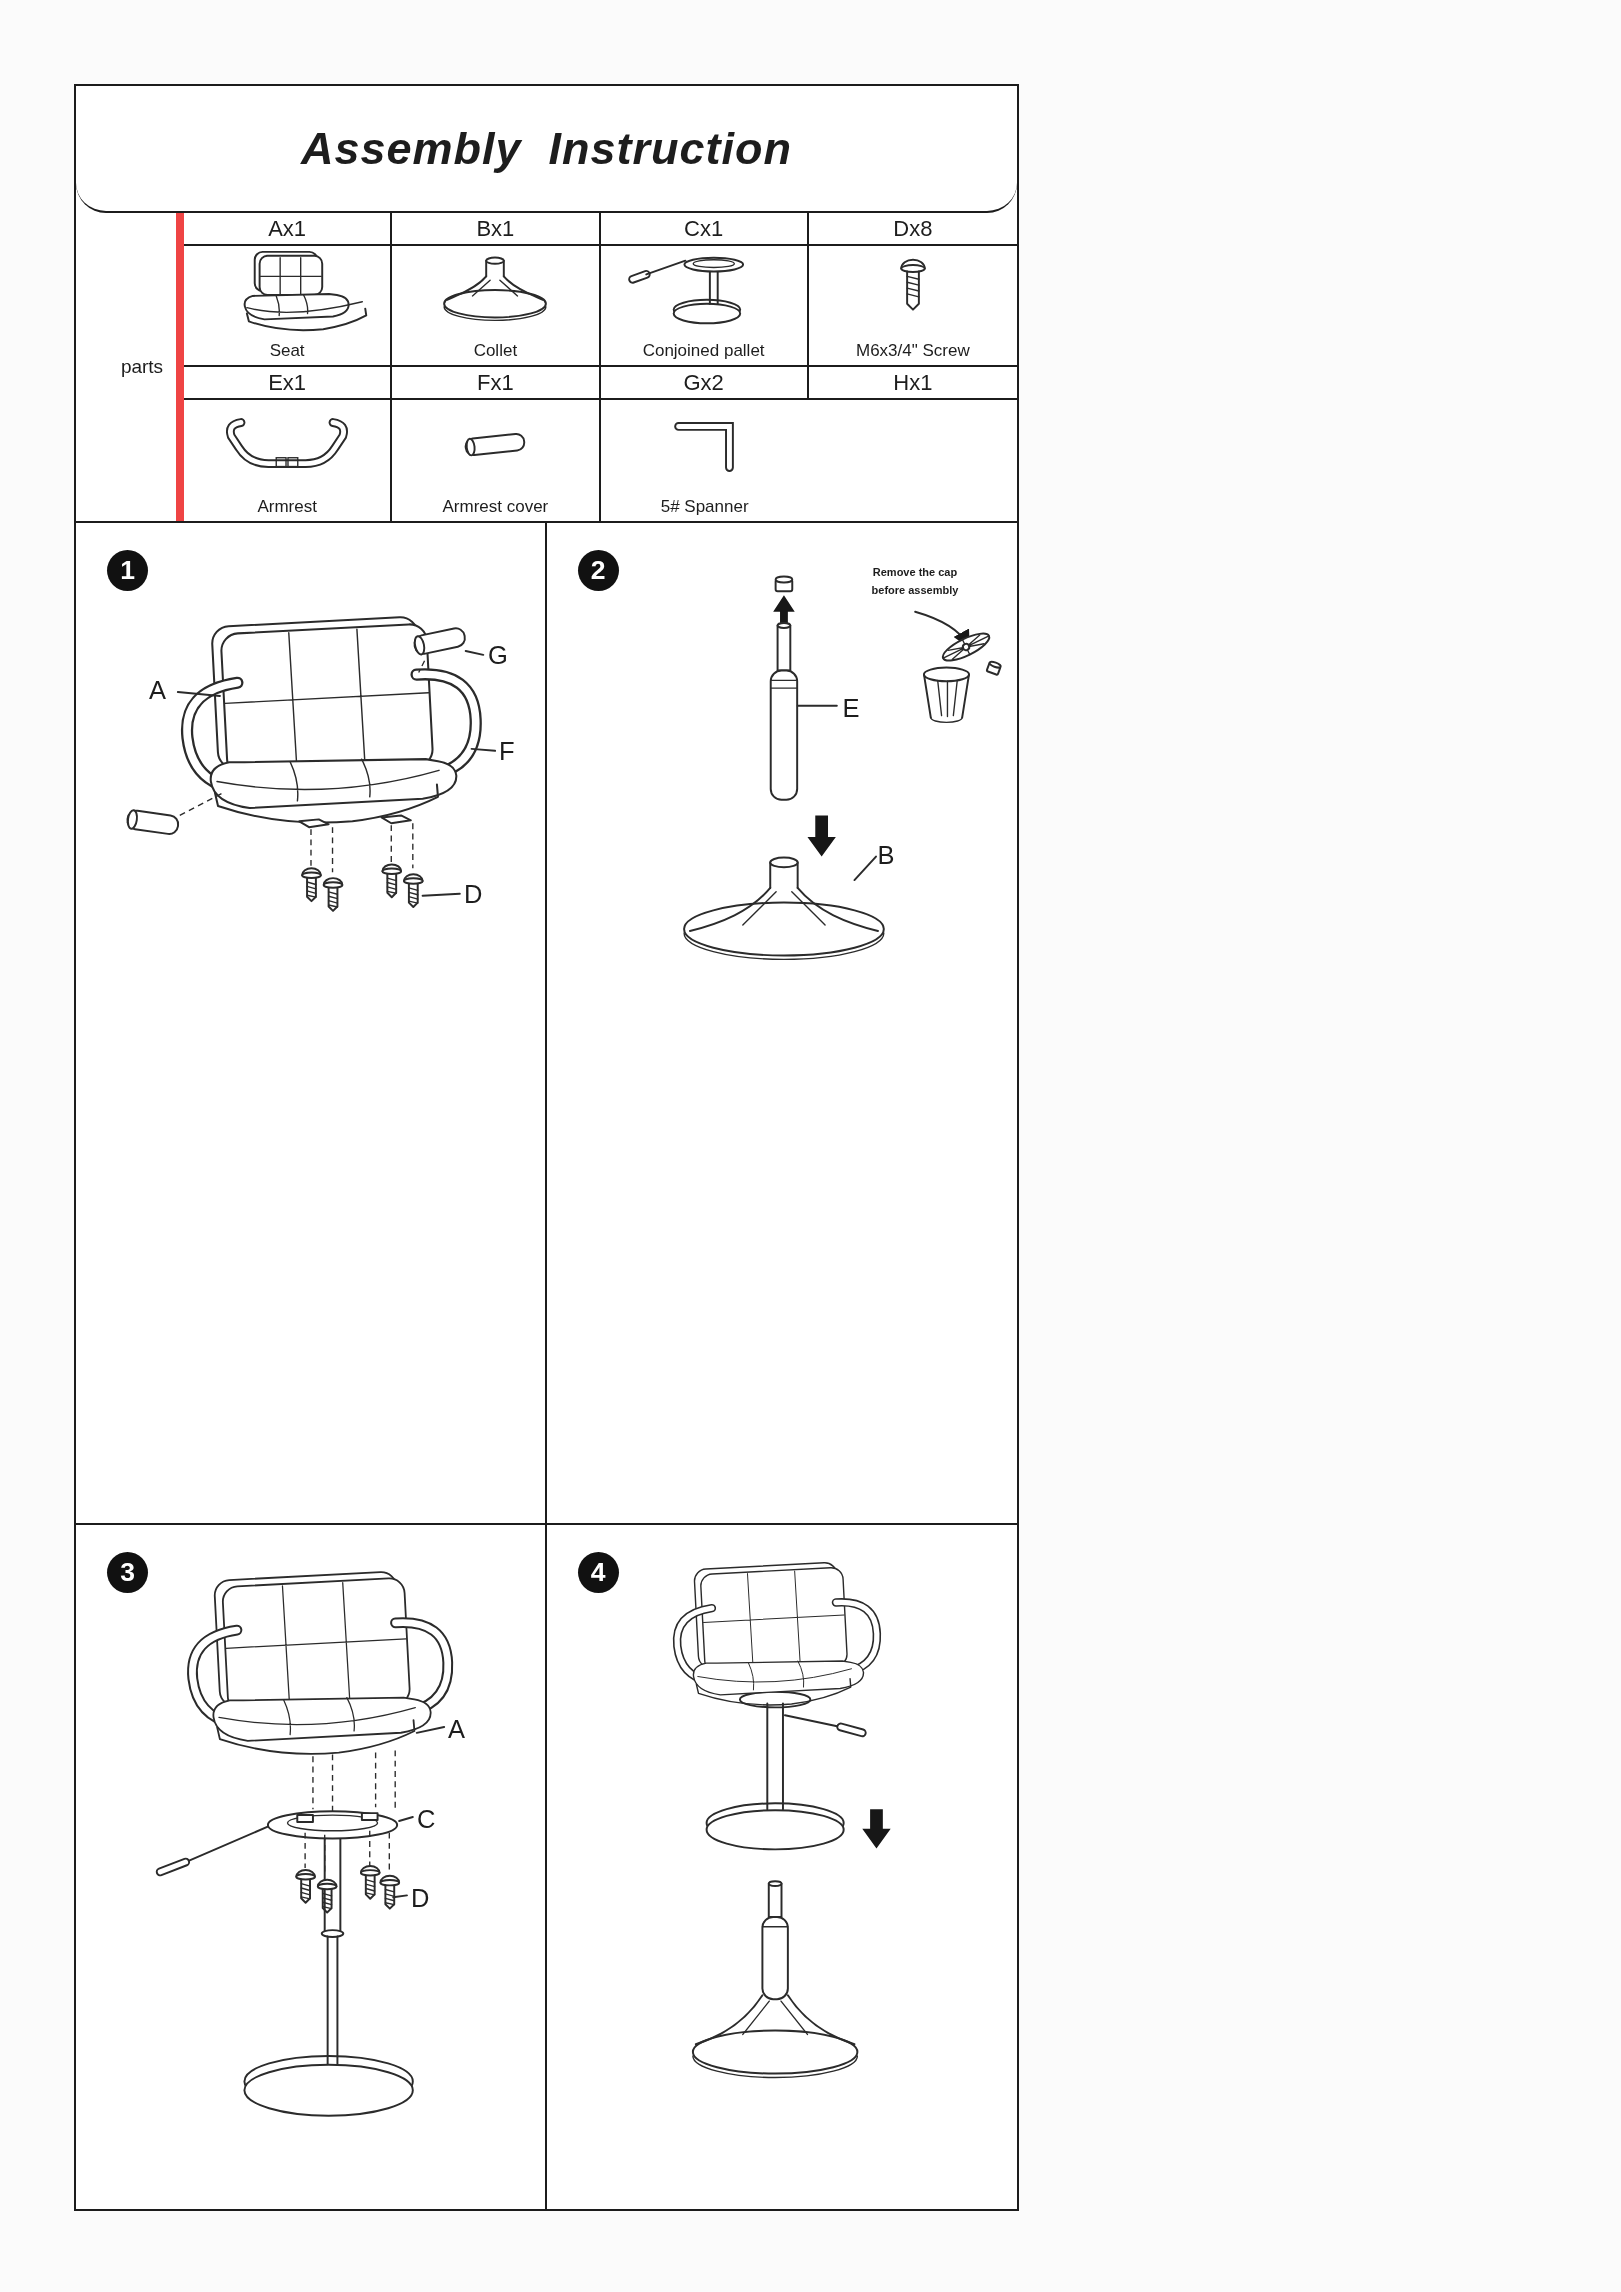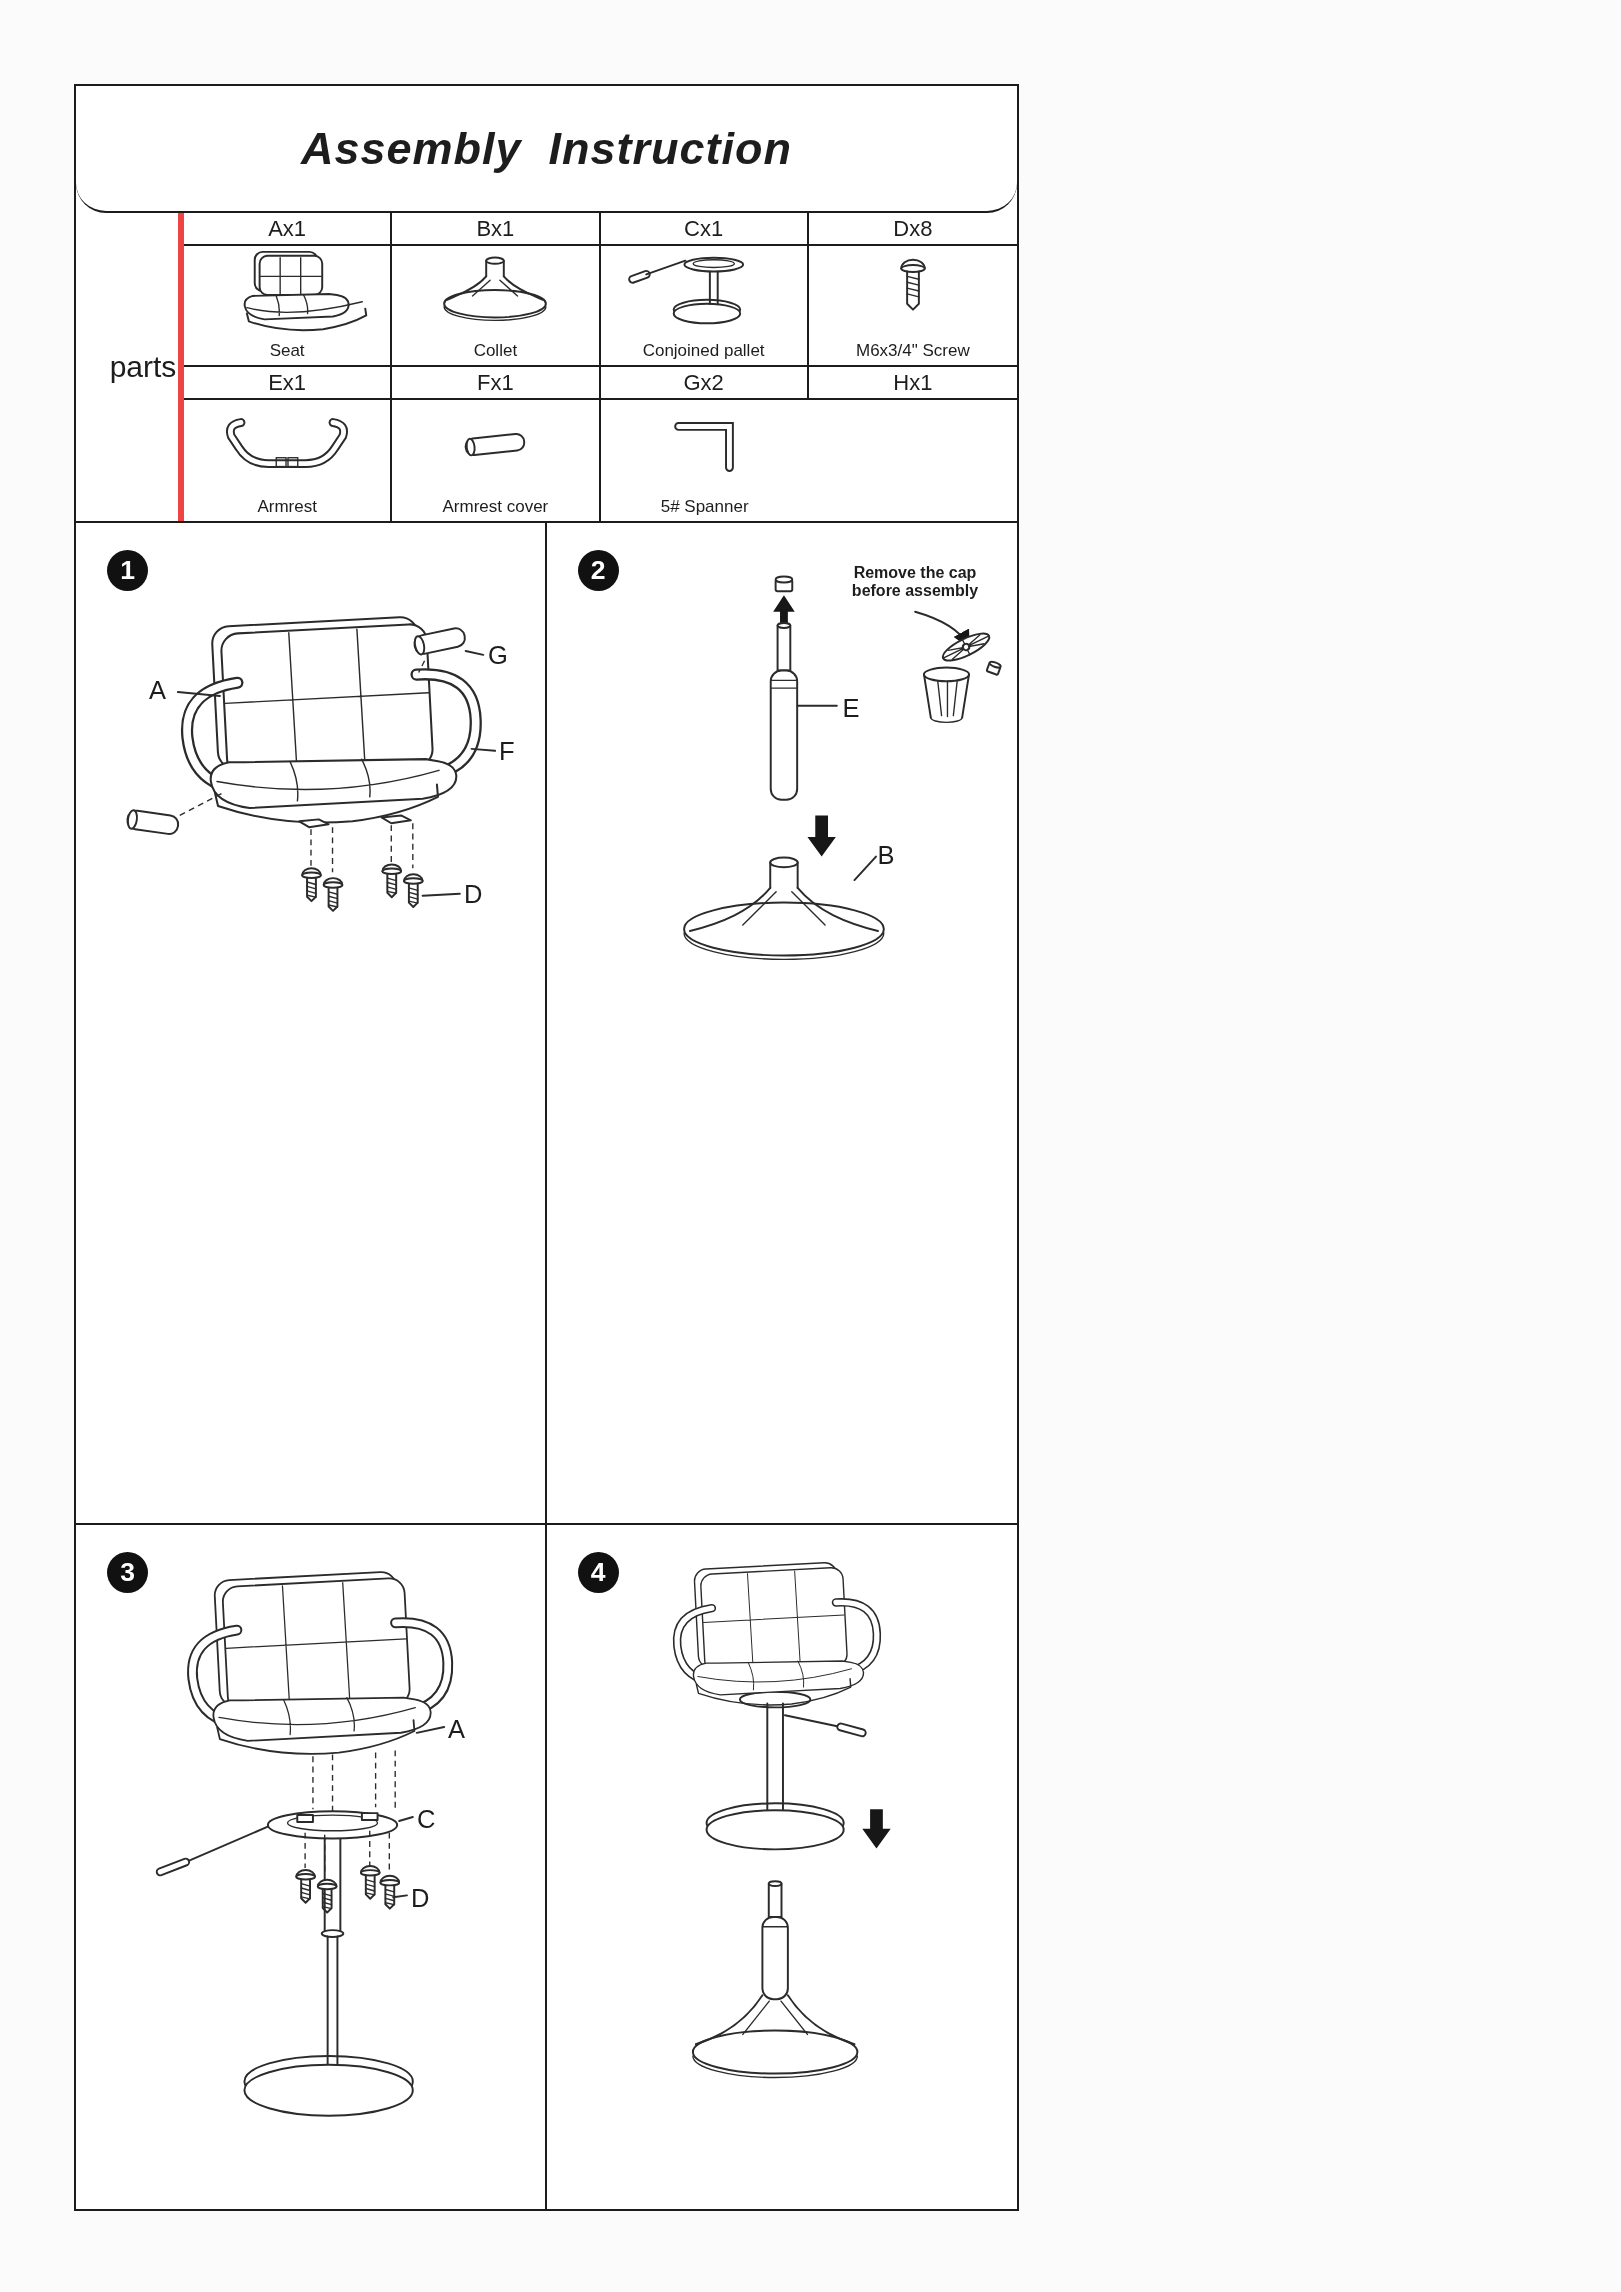--- a/index.html
+++ b/index.html
@@ -13,39 +13,39 @@
     border:2.9px solid #1c1c1c; background:#fff; display:flex; flex-direction:column;
   }
   .title-bar { height:127px; border-bottom:2px solid #1c1c1c; display:flex; align-items:center; justify-content:center;border-radius:30px; }
   .title-bar h1 { font-size:45px; font-weight:bold; font-style:italic; letter-spacing:1px; white-space:pre; }
 
   .parts-grid {
     display:grid; grid-template-columns:108px 1fr 1fr 1fr 1fr;
     grid-template-rows:33px 121px 33px 121px; border-bottom:2px solid #1c1c1c;
   }
   .pl { grid-column:1; grid-row:1/5; display:flex; align-items:center; justify-content:center;
-        font-size:30px; border-right:6px solid #ef4444;margin-left:32px; }
+        font-size:19px; border-right:8px solid #ef4444;margin-left:32px; }
   .pcode { border-right:2px solid #1c1c1c; border-bottom:2px solid #1c1c1c;
            display:flex; align-items:center; justify-content:center; font-size:22px; }
   .pbody { border-right:2px solid #1c1c1c; position:relative; display:flex; align-items:flex-end; justify-content:center; }
   .pbody.bb { border-bottom:2px solid #1c1c1c; }
   .last { border-right:none !important; }
   .pbody svg { position:absolute; top:1px; left:50%; transform:translateX(-50%); }
   .pname { font-size:17px; margin-bottom:3.9px; position:relative; }
 
   .steps { flex:1; display:grid; grid-template-columns:1fr 1fr; grid-template-rows:1002px 1fr; }
   .step { position:relative; overflow:hidden; }
   .step-1 { border-right:2px solid #1c1c1c; border-bottom:2px solid #1c1c1c; }
   .step-2 { border-bottom:2px solid #1c1c1c; }
   .step-3 { border-right:2px solid #1c1c1c; }
   .badge { position:absolute; left:31px; top:27.4px; width:41px; height:41px; border-radius:50%;
            background:#111; color:#fff; display:flex; align-items:center; justify-content:center;
            font-size:26.5px; font-weight:bold; z-index:3; }
   .callout { position:absolute; font-size:25.5px; z-index:3; }
-  .note { position:absolute; left:282px; top:41px; width:173px; font-weight:bold; font-size:16px;
+  .note { position:absolute; left:282px; top:41px; width:173px; font-weight:bold; font-size:11px;
           line-height:17.6px; text-align:center; z-index:3; }
   svg.art { position:absolute; left:0; top:0; }
 
   .ln    { fill:none; stroke:#2b2b2b; stroke-width:2; stroke-linecap:round; stroke-linejoin:round; }
   .thin  { fill:none; stroke:#2b2b2b; stroke-width:1.4; stroke-linecap:round; }
   .dash  { fill:none; stroke:#2b2b2b; stroke-width:1.4; stroke-dasharray:6 4.5; }
   .wfill { fill:#fff; stroke:#2b2b2b; stroke-width:2; stroke-linejoin:round; }
   .blk   { fill:#171717; stroke:none; }
   .tubeO { fill:none; stroke:#2b2b2b; stroke-width:12; stroke-linecap:round; }
   .tubeI { fill:none; stroke:#fff; stroke-width:7.5; stroke-linecap:round; }

